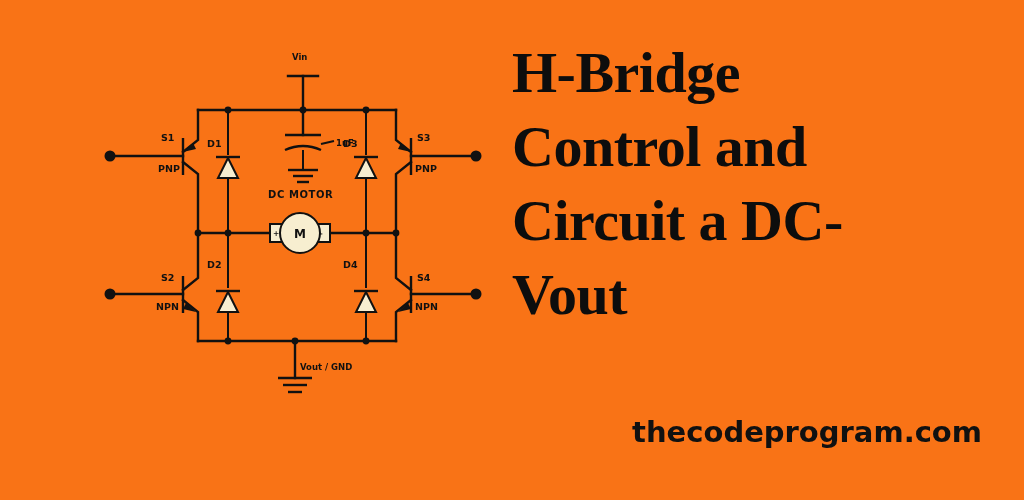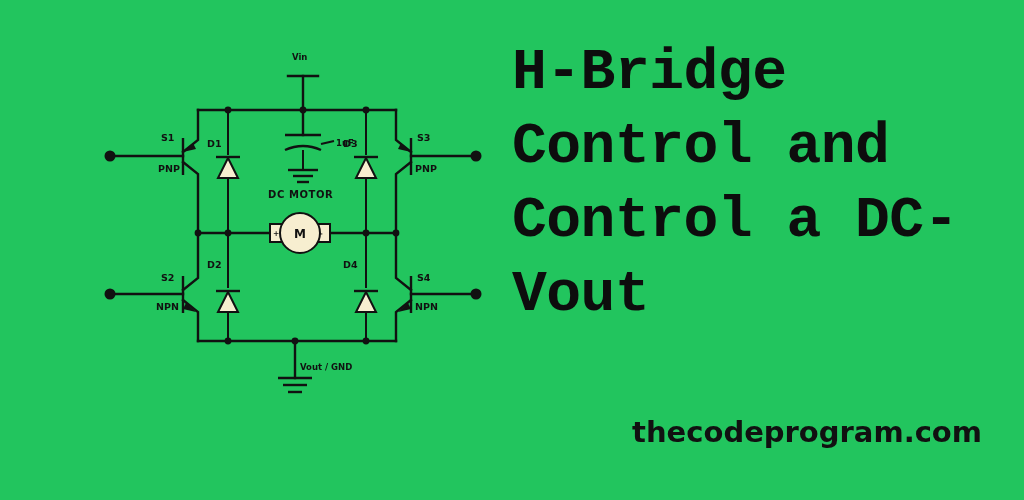--- a/index.html
+++ b/index.html
@@ -10,41 +10,41 @@
     width: 1024px;
     height: 500px;
     overflow: hidden;
     background: #eee0ae;
     font-family: "DejaVu Sans", sans-serif;
   }
   #banner {
     position: relative;
     width: 1024px;
     height: 500px;
-    background: #22c55e;
+    background: #f97316;
     box-sizing: border-box;
   }
   #circuit-area {
     position: absolute;
     left: 0px;
     top: 0px;
     width: 510px;
     height: 440px;
   }
   #circuit-svg {
     display: block;
   }
   #title-block {
     position: absolute;
     left: 512px;
     top: 36px;
     width: 500px;
   }
   .title-line {
-    font-family: Liberation Mono, monospace;
+    font-family: Liberation Serif, serif;
     font-size: 58px;
     font-weight: 700;
     line-height: 74px;
     color: #0d0d0d;
     letter-spacing: -0.5px;
     white-space: nowrap;
   }
   #footer-block {
     position: absolute;
     right: 42px;
@@ -244,21 +244,21 @@
         <circle class="node" cx="228" cy="341" r="3.4"></circle>
         <circle class="node" cx="295" cy="341" r="3.4"></circle>
         <circle class="node" cx="366" cy="341" r="3.4"></circle>
       </g>
     </svg>
   </div>
 
   <div id="title-block">
     <div class="title-line">H-Bridge</div>
     <div class="title-line">Control and</div>
-    <div class="title-line">Control a DC-</div>
+    <div class="title-line">Circuit a DC-</div>
     <div class="title-line">Vout</div>
   </div>
 
   <div id="footer-block">
     <div id="footer-text">thecodeprogram.com</div>
   </div>
 
 </div>
 
 </body></html>

